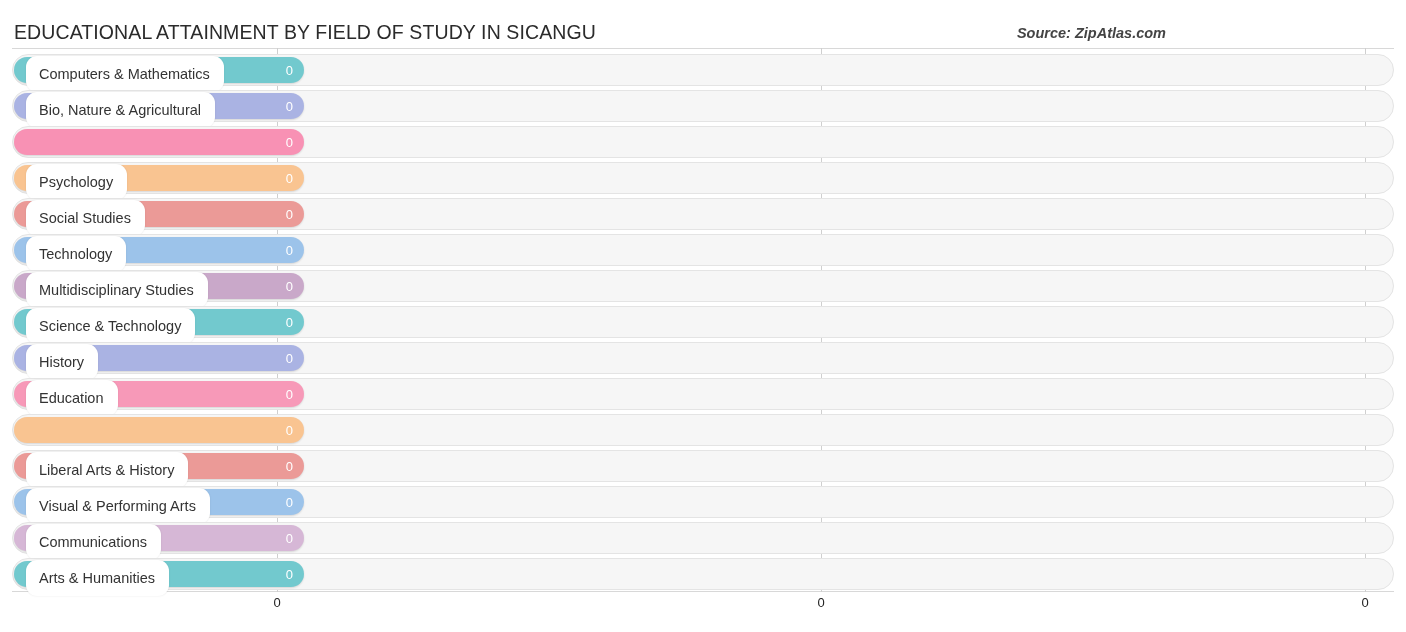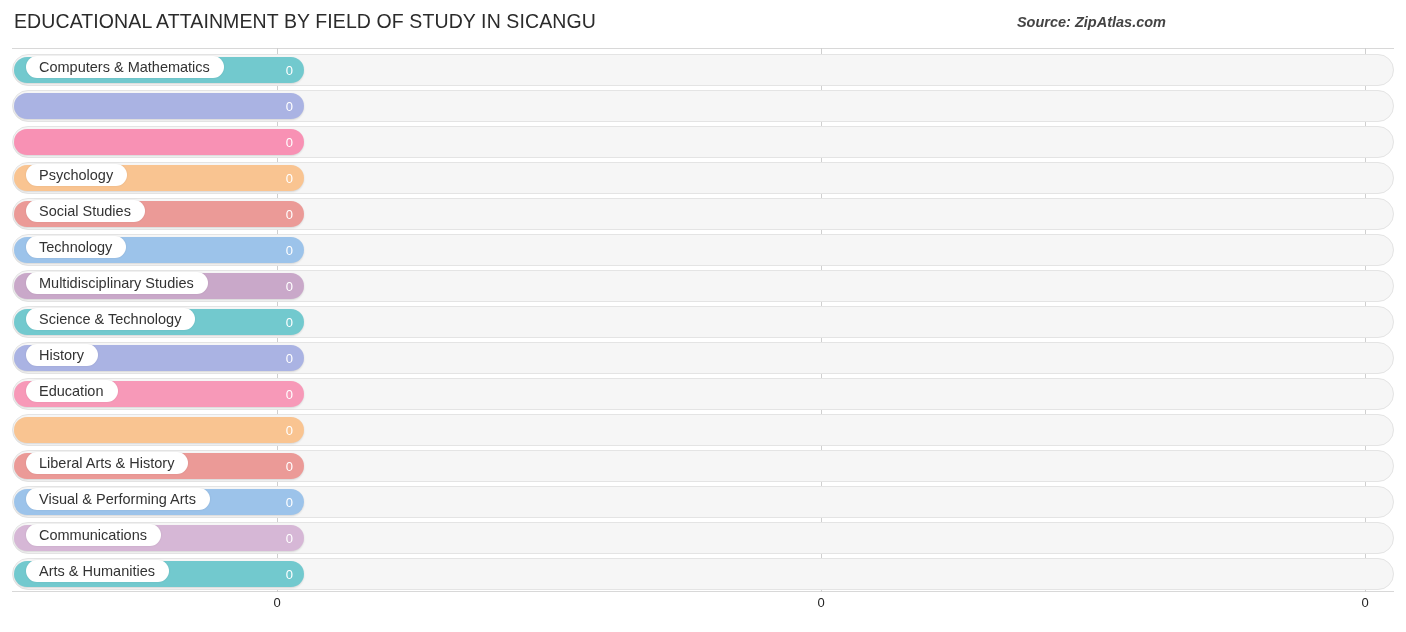--- a/index.html
+++ b/index.html
@@ -11,21 +11,21 @@
     width: 1406px;
     height: 632px;
     font-family: "Liberation Sans", sans-serif;
     overflow: hidden;
     position: relative;
   }
 
   
   #header {
     position: absolute;
-    top: 0;
+    top: 11px;
     left: 0;
     width: 1178px;
     height: 46px;
   }
   #chart-title {
     position: absolute;
     left: 14px;
     top: 10px;
     font-size: 19.5px;
     letter-spacing: 0.1px;
@@ -103,21 +103,21 @@
     top: 50%;
     transform: translateY(-50%);
     font-size: 13px;
     color: #ffffff;
     line-height: 1;
   }
   .bar-label {
     position: absolute;
     left: 14px;
     top: 2px;
-    height: 22px;
+    height: 36px;
     background: #ffffff;
     border-radius: 11px;
     padding: 0 14px 0 13px;
     display: flex;
     align-items: center;
     font-size: 14.5px;
     color: #333333;
     white-space: nowrap;
     box-shadow: 0 0 2px rgba(0,0,0,0.10);
   }
@@ -160,20 +160,21 @@
         <div class="bar" style="width: 290px; background: rgb(114, 201, 206);">
           <span class="bar-value">0</span>
         </div>
         <div class="bar-label">Computers &amp; Mathematics</div>
       </div>
       <div class="row" style="top: 44px;">
         <div class="row-track"></div>
         <div class="bar" style="width: 290px; background: rgb(170, 179, 227);">
           <span class="bar-value">0</span>
         </div>
+        <div class="bar-label">Bio, Nature &amp; Agricultural</div>
       </div>
       <div class="row" style="top: 80px;">
         <div class="row-track"></div>
         <div class="bar" style="width: 290px; background: rgb(248, 145, 180);">
           <span class="bar-value">0</span>
         </div>
       </div>
       <div class="row" style="top: 116px;">
         <div class="row-track"></div>
         <div class="bar" style="width: 290px; background: rgb(249, 196, 145);">

